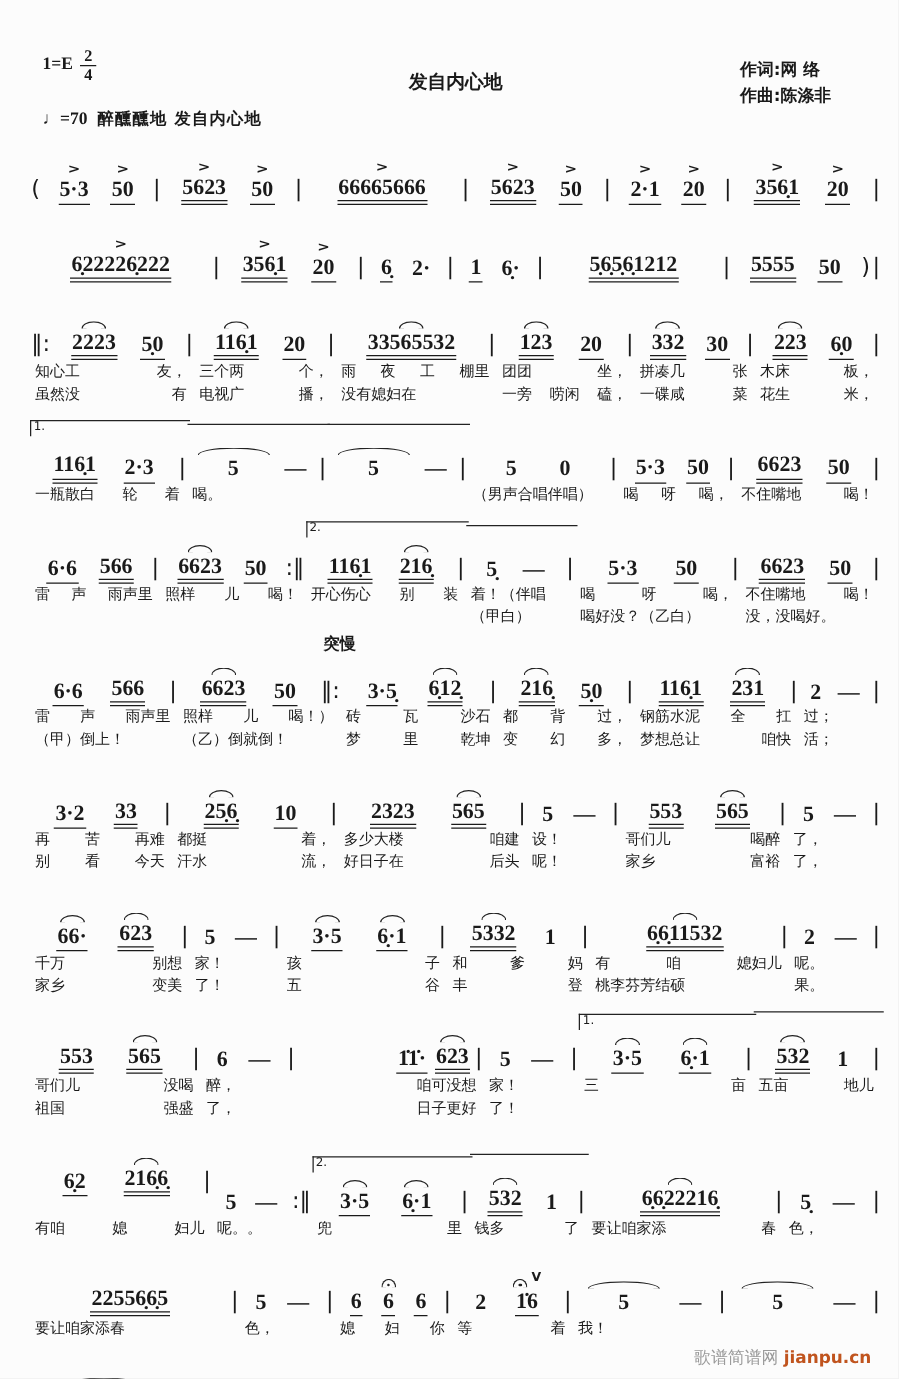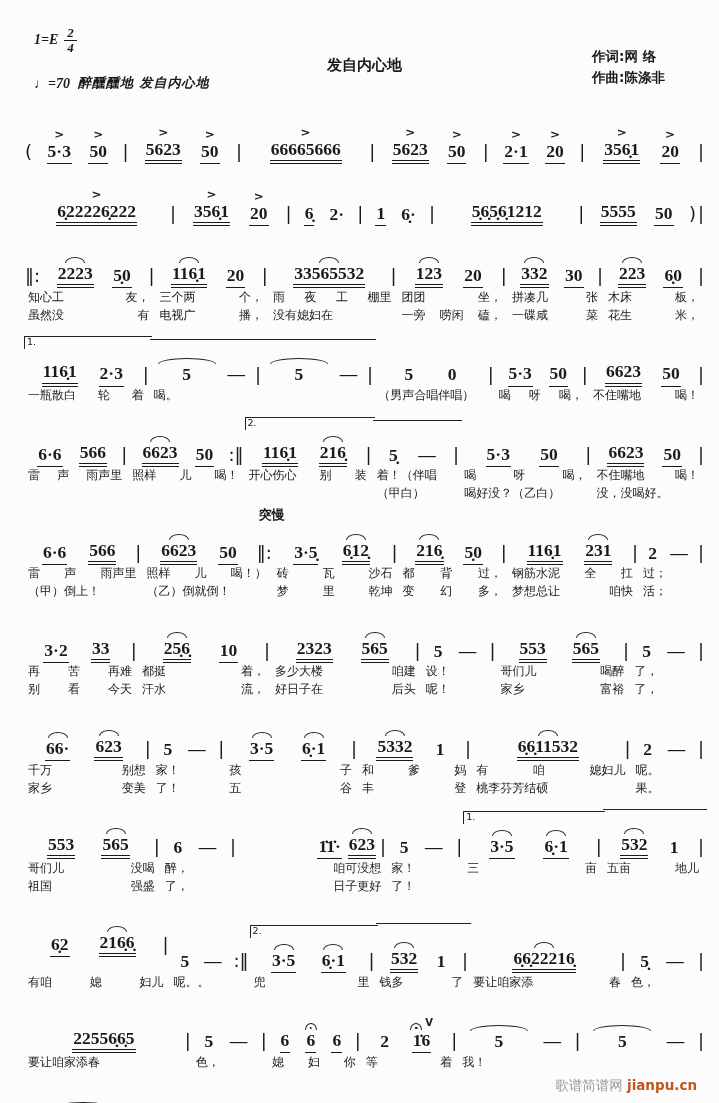--- a/index.html
+++ b/index.html
@@ -6,22 +6,22 @@
   body{width:719px;height:1103px;position:relative;overflow:hidden;
        font-family:"DejaVu Sans","Liberation Sans",sans-serif;color:#1a1a1a;}
   #sheet{position:absolute;inset:0;background:#fcfcfc;padding:6px 14px 0 24px;box-sizing:border-box;}
 
   
   .hdr{position:relative;height:96px;}
   .title{text-align:center;font-family:"Liberation Serif","DejaVu Serif",serif;
          font-weight:700;font-size:30px;letter-spacing:10px;padding-top:2px;}
   .subtitle{position:absolute;left:0;right:0;top:50px;text-align:center;font-size:15px;font-weight:700;}
   .credits{position:absolute;right:40px;top:40px;font-size:13.5px;font-weight:700;line-height:1.55;text-align:left;}
-  .keyblock{position:absolute;left:10px;top:20px;font-size:14px;font-weight:700;
-            font-family:"Liberation Serif","DejaVu Serif",serif;font-style:italic;}
+  .keyblock{position:absolute;left:10px;top:32px;font-size:14px;font-weight:700;
+            font-family:"Liberation Serif","DejaVu Serif",serif;}
   .keyrow{display:flex;align-items:center;gap:6px;}
   .frac{display:inline-flex;flex-direction:column;text-align:center;line-height:1.05;font-size:13px;}
   .frac .num{border-bottom:1px solid #1a1a1a;padding:0 3px;}
   .temporow{display:flex;align-items:flex-end;gap:8px;margin-top:20px;}
   .expr{font-family:"DejaVu Sans",sans-serif;font-size:13px;font-weight:700;letter-spacing:1px;}
 
   
   .sline{display:flex;align-items:flex-end;margin:10px 0 9px 0;}
   .measure{position:relative;display:flex;flex-direction:column;min-width:30px;padding-top:15px;}
   .mrow{display:flex;align-items:flex-end;}

